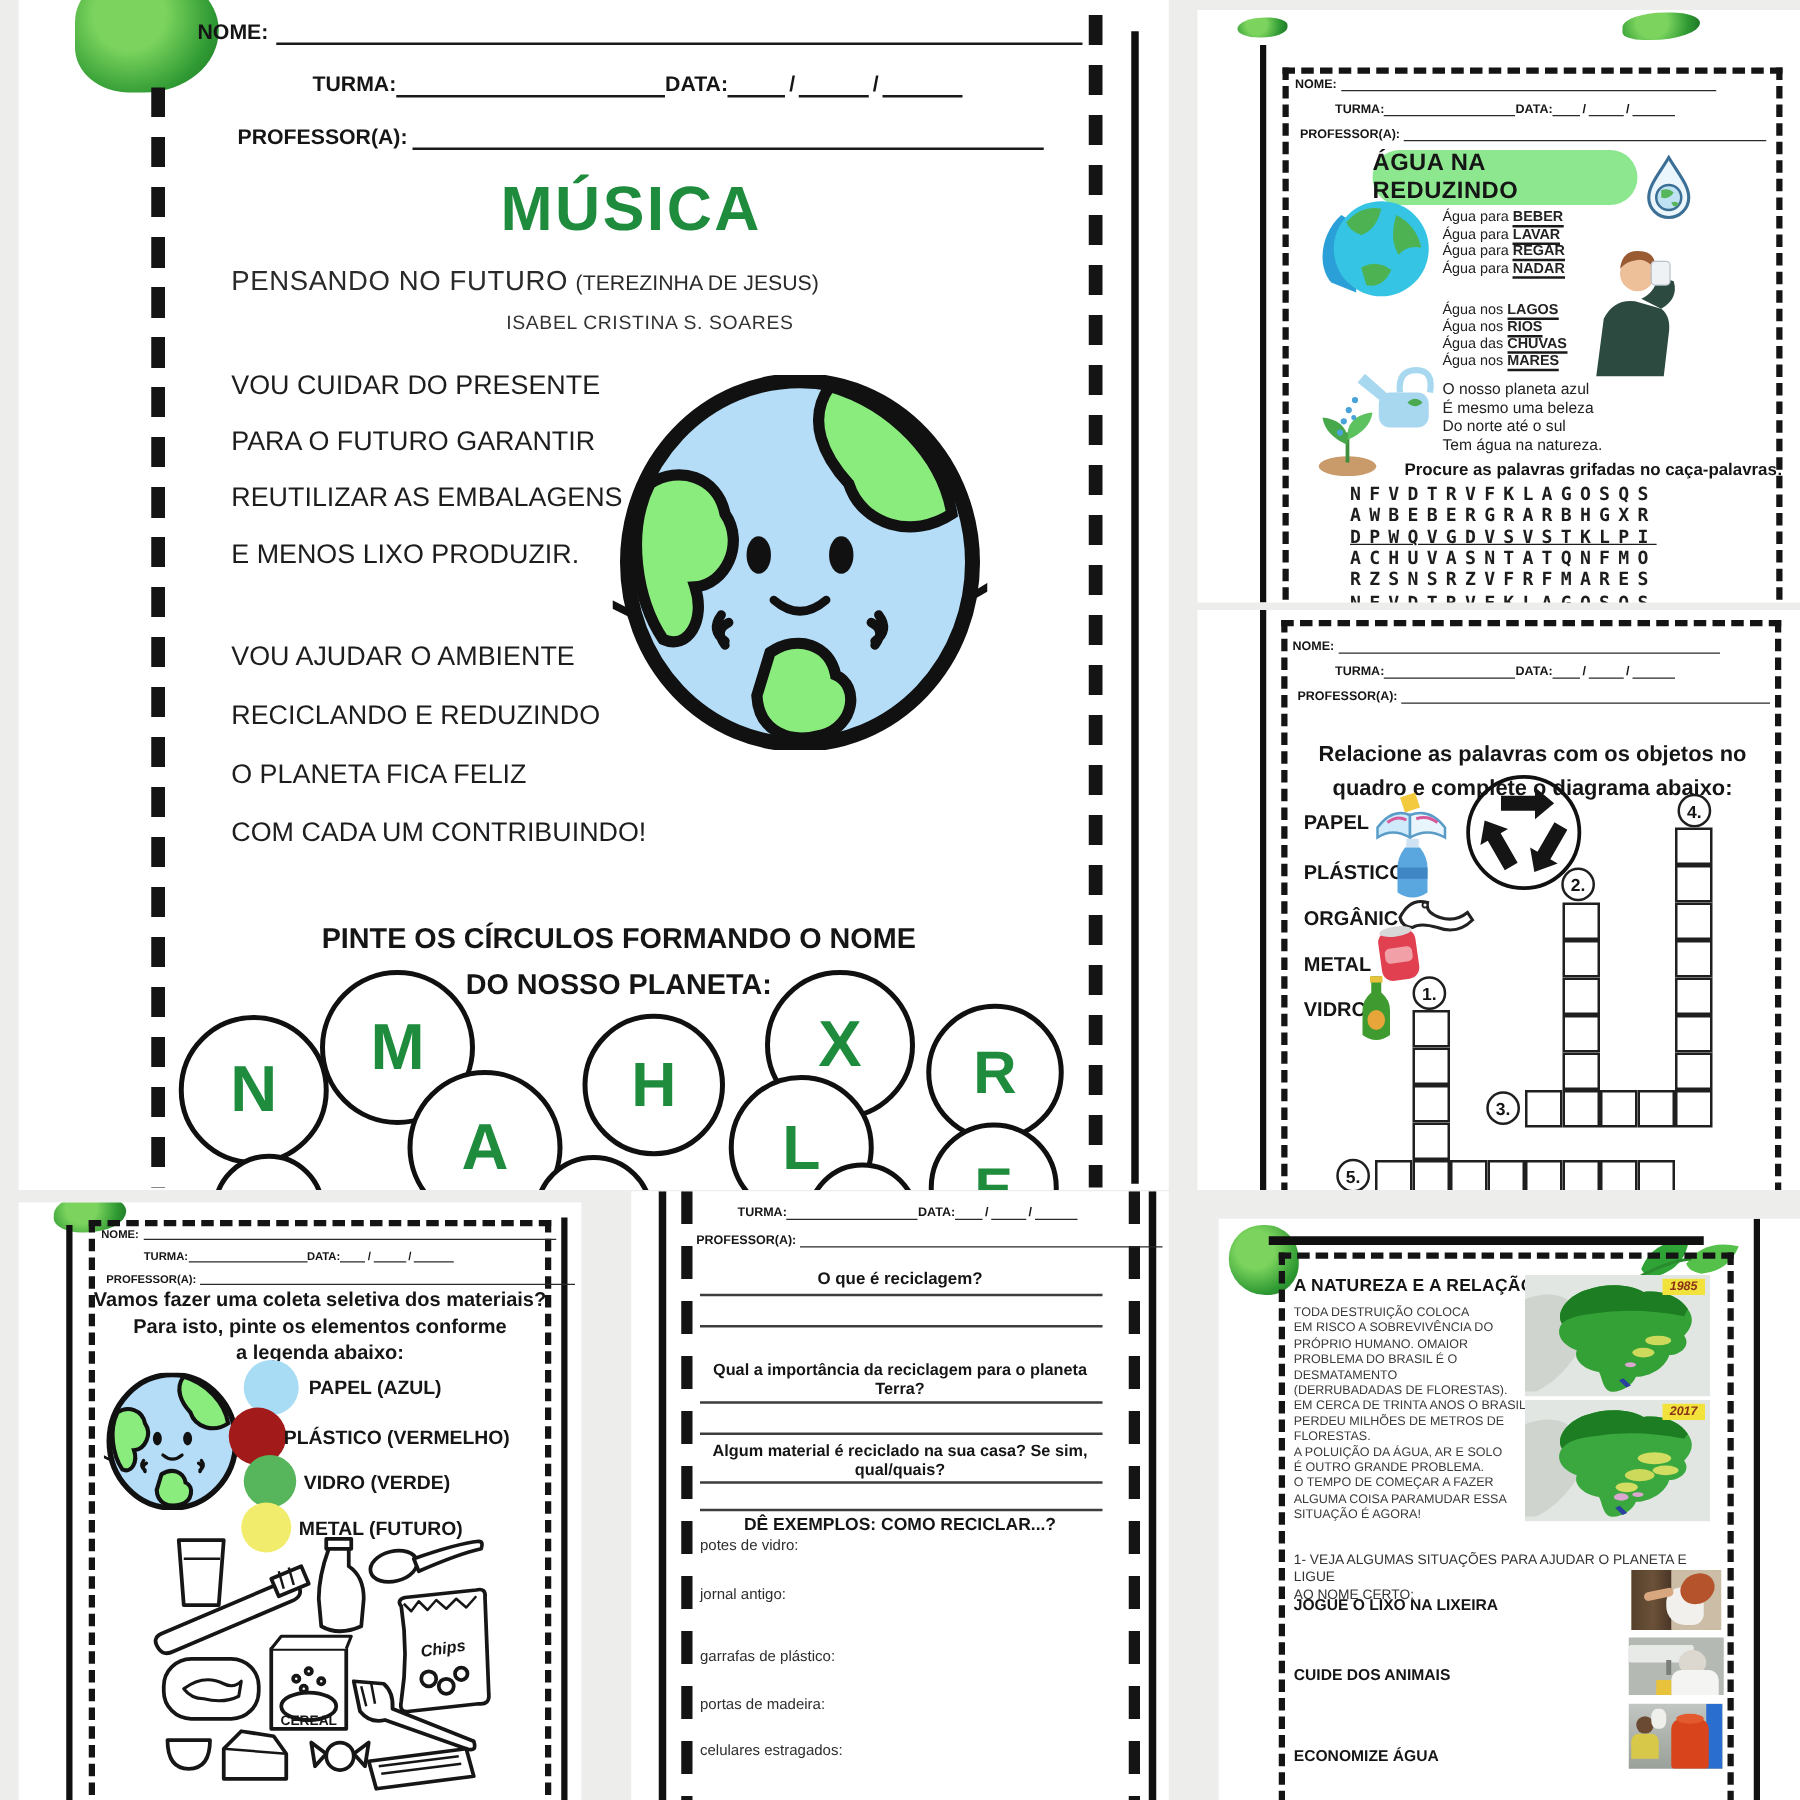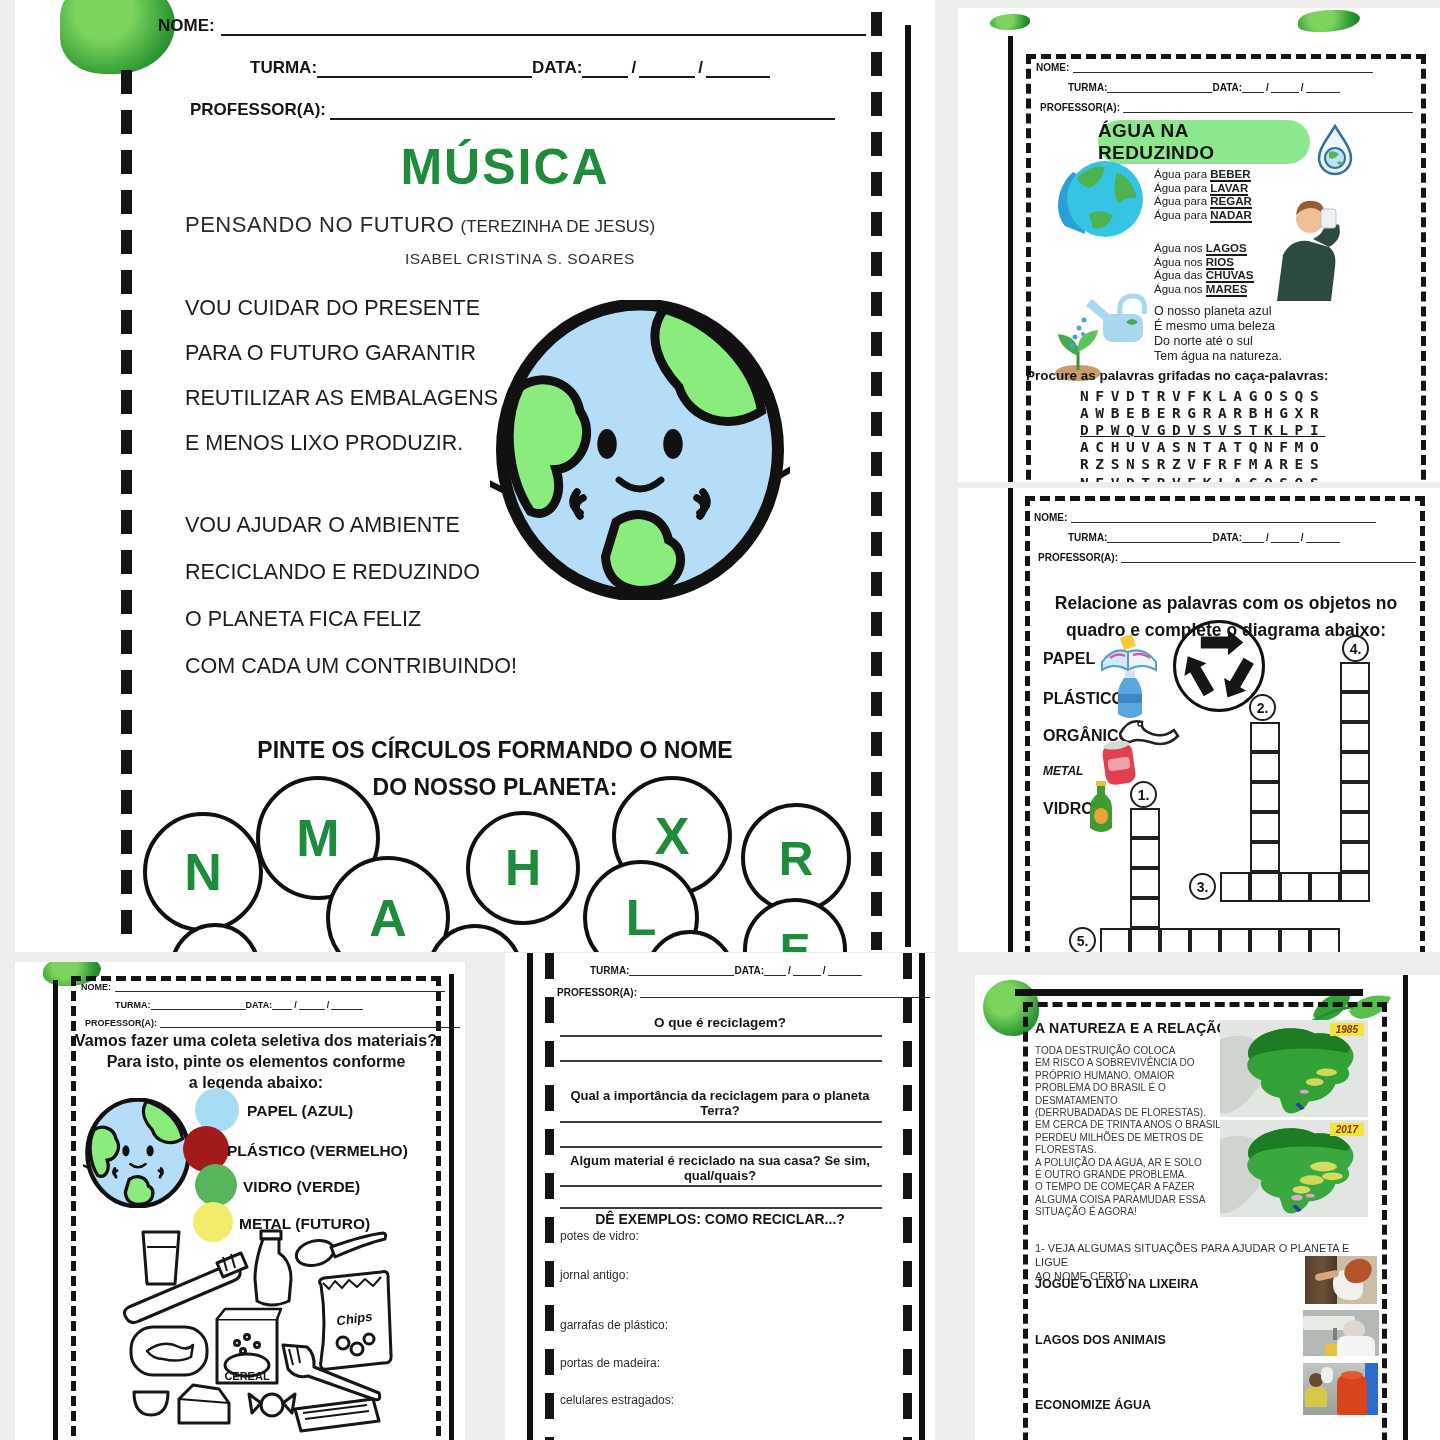--- a/index.html
+++ b/index.html
@@ -210,21 +210,21 @@
       <circle cx="27" cy="51" r="2.5" fill="#4aa3d8"></circle>
         <circle cx="35" cy="48" r="2" fill="#4aa3d8"></circle>
       <circle cx="24" cy="60" r="2.5" fill="#4aa3d8"></circle>
     </svg>
 
     <div class="abs pre" style="left:196px;top:296px;font-size:12.5px;line-height:15px;color:#222;">O nosso planeta azul
 É mesmo uma beleza
 Do norte até o sul
 Tem água na natureza.</div>
 
-    <div class="abs b" style="left:68px;top:360px;width:400px;text-align:left;font-size:13.5px;">Procure as palavras grifadas no caça-palavras:</div>
+    <div class="abs b" style="left:68px;top:360px;width:400px;text-align:right;font-size:13.5px;">Procure as palavras grifadas no caça-palavras:</div>
 
     <div class="ws" style="left:122px;top:380px;">NFVDTRVFKLAGOSQS</div>
     <div class="ws" style="left:122px;top:397px;">AWBEBERGRARBHGXR</div>
     <div class="ws" style="left:122px;top:414px;text-decoration:underline;">DPWQVGDVSVSTKLPI</div>
     <div class="ws" style="left:122px;top:431px;">ACHUVASNTATQNFMO</div>
     <div class="ws" style="left:122px;top:448px;">RZSNSRZVFRFMARES</div>
     <div class="ws" style="left:122px;top:467px;">NFVDTRVFKLAGOSQS</div>
   </div>
 
   <div class="sheet" style="left:958px;top:488px;width:482px;height:464px;">
@@ -249,21 +249,21 @@
       <span class="b" style="font-size:10px;">PROFESSOR(A):</span>
       <div class="tline" style="width:295px;margin-left:3px;"></div>
     </div>
 
     <div class="abs pre b" style="left:70px;top:102px;width:396px;text-align:center;font-size:17.5px;line-height:27px;">Relacione as palavras com os objetos no
 quadro e complete o diagrama abaixo:</div>
 
     <div class="abs b" style="left:85px;top:162px;font-size:16px;">PAPEL</div>
     <div class="abs b" style="left:85px;top:202px;font-size:16px;">PLÁSTICO</div>
     <div class="abs b" style="left:85px;top:239px;font-size:16px;">ORGÂNICO</div>
-    <div class="abs b" style="left:85px;top:276px;font-size:12px;font-style:italic;">METAL</div>
+    <div class="abs b" style="left:85px;top:276px;font-size:16px;">METAL</div>
     <div class="abs b" style="left:85px;top:312px;font-size:16px;">VIDRO</div>
 
     <svg class="abs" style="left:140px;top:144px;" width="62" height="42" viewBox="0 0 62 42">
       <path d="M4,30 Q16,14 30,20 L30,38 Q16,30 4,38 Z" fill="#cfeafa" stroke="#5a9cc8" stroke-width="2"></path>
       <path d="M58,30 Q46,14 30,20 L30,38 Q44,30 58,38 Z" fill="#e8f5fd" stroke="#5a9cc8" stroke-width="2"></path>
       <path d="M12,26 Q20,20 27,24 M35,23 Q44,20 52,26" stroke="#d85a9a" stroke-width="2.5" fill="none"></path>
       <path d="M22,6 L34,2 L38,14 L26,18 Z" fill="#f3c93e"></path>
     </svg>
     <svg class="abs" style="left:158px;top:182px;" width="28" height="50" viewBox="0 0 28 50">
       <rect x="9" y="1" width="10" height="7" fill="#cfe3f2"></rect>
@@ -519,21 +519,21 @@
         <ellipse cx="61" cy="78" rx="3" ry="2" fill="#dba6cf"></ellipse>
         <path d="M50,88 L54,94" stroke="#2a3f9e" stroke-width="3"></path>
       </svg>
       <div class="maplabel">2017</div>
     </div>
 
     <div class="abs pre" style="left:60px;top:266px;width:345px;font-size:11px;line-height:14px;color:#333;">1- VEJA ALGUMAS SITUAÇÕES PARA AJUDAR O PLANETA E LIGUE
 AO NOME CERTO:</div>
 
     <div class="abs b" style="left:60px;top:302px;font-size:12.5px;">JOGUE O LIXO NA LIXEIRA</div>
-    <div class="abs b" style="left:60px;top:358px;font-size:12.5px;">LAGOS DOS ANIMAIS</div>
+    <div class="abs b" style="left:60px;top:358px;font-size:12.5px;">CUIDE DOS ANIMAIS</div>
     <div class="abs b" style="left:60px;top:423px;font-size:12.5px;">ECONOMIZE ÁGUA</div>
 
     <div class="photo" style="left:330px;top:281px;width:72px;height:48px;background:#cbbda6;">
       <div class="abs" style="left:0;top:0;width:32px;height:48px;background:linear-gradient(90deg,#55402c,#6b5138 55%,#4a3526);"></div>
       <div class="abs" style="left:28px;top:14px;width:30px;height:30px;background:#f2f0ec;border-radius:40% 50% 30% 50%;"></div>
       <div class="abs" style="left:40px;top:2px;width:26px;height:26px;background:#b5542c;border-radius:60% 40% 60% 40%;transform:rotate(18deg);"></div>
       <div class="abs" style="left:10px;top:16px;width:24px;height:7px;background:#d9a77f;border-radius:4px;transform:rotate(-12deg);"></div>
     </div>
     <div class="photo" style="left:328px;top:335px;width:76px;height:46px;background:#b4b9b4;">
       <div class="abs" style="left:0;top:6px;width:52px;height:14px;background:#e8eae8;border-radius:2px;"></div>

